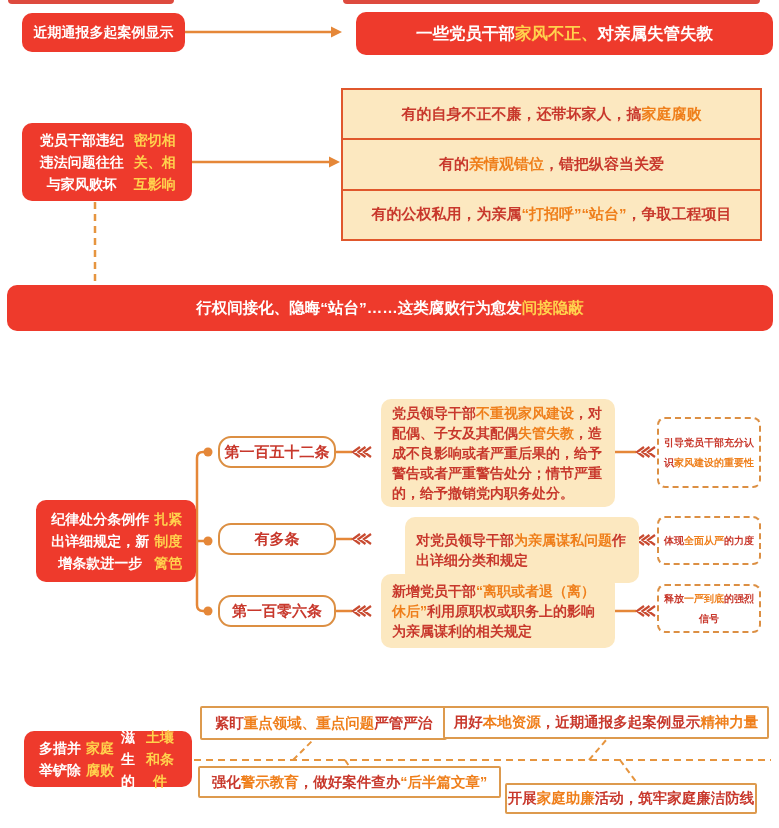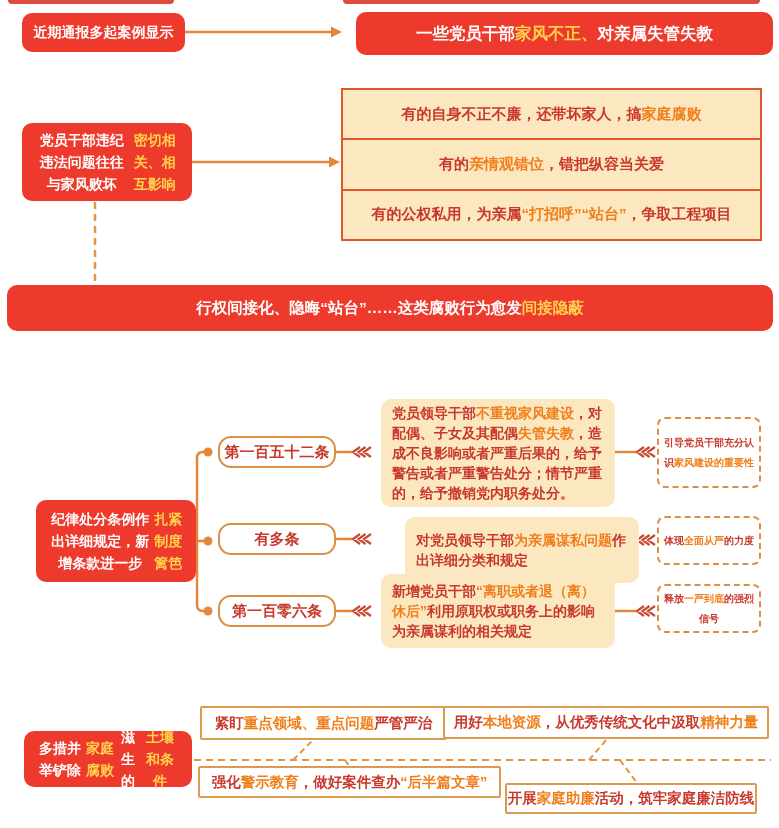--- a/index.html
+++ b/index.html
@@ -146,21 +146,21 @@
       <span class="hl-gold">土壤和条件</span>
     </div>
   <div class="abs mbox flexc" style="left:200px;top:706px;width:247px;height:34px;">
       <span>紧盯</span>
       <span class="hl-org">重点领域、重点问题</span>
       <span>严管严治</span>
     </div>
   <div class="abs mbox flexc" style="left:443px;top:706px;width:326px;height:33px;">
       <span>用好</span>
       <span class="hl-org">本地资源</span>
-      <span>，从优秀传统文化中汲取</span>
+      <span>，近期通报多起案例显示</span>
       <span class="hl-org">精神力量</span>
     </div>
   <div class="abs mbox flexc" style="left:198px;top:766px;width:303px;height:32px;text-align:center;">
       <span>强化</span>
       <span class="hl-org">警示教育</span>
       <span>，做好案件查办</span>
       <span class="hl-org">“后半篇文章”</span>
     </div>
   <div class="abs mbox flexc" style="left:505px;top:783px;width:252px;height:31px;">
       <span>开展</span>

